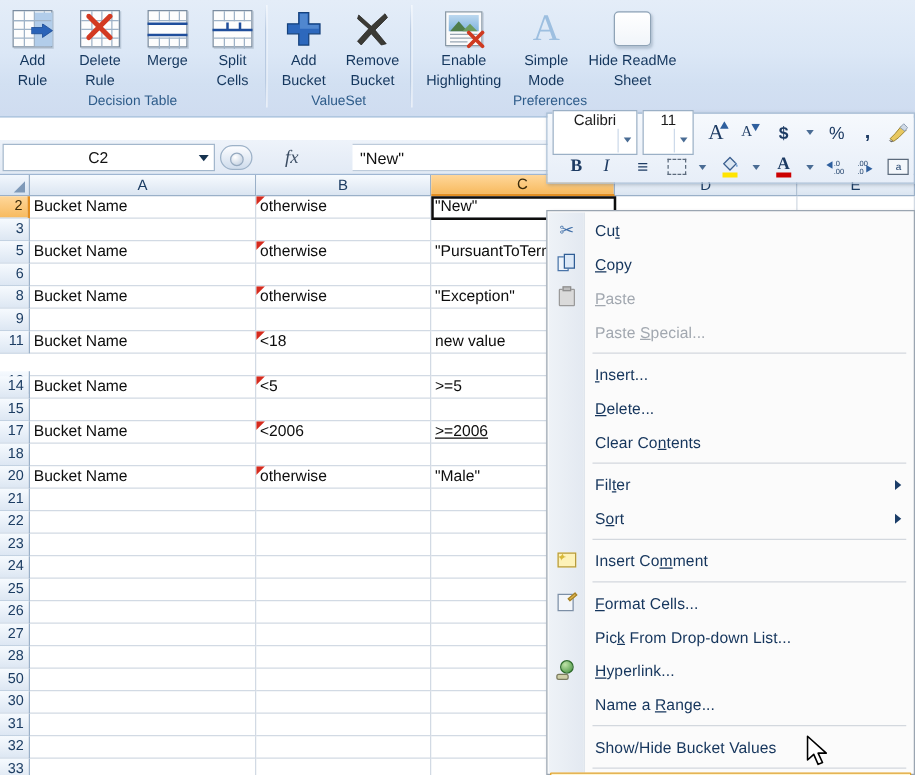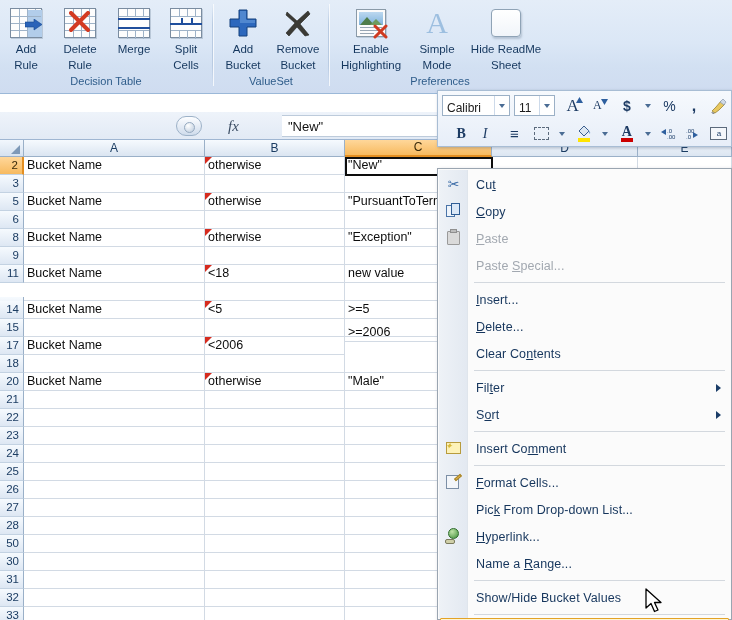--- a/index.html
+++ b/index.html
@@ -85,22 +85,22 @@
     position: absolute; left: 437px; top: 90px; width: 295px; height: 57px;
     background: linear-gradient(to bottom,#f6f9fd,#e7eef8);
     border: 1px solid #a8bdd4;
     box-shadow: 1px 1px 3px rgba(60,80,110,.35);
     z-index: 30;
   }
   .mtrow { position: absolute; left: 0; width: 100%; height: 27px; display: flex; align-items: center; }
   .mtrow.r1 { top: 1px; }
   .mtrow.r2 { top: 29px; }
   .mtfield {
-    height: 21px; border: 1px solid #9bb0c6; background: #ffffff;
-    display: flex; align-items: flex-end; margin-left: 4px;
+    height: 36px; border: 1px solid #9bb0c6; background: #ffffff;
+    display: flex; align-items: center; margin-left: 4px; flex-direction: column;
   }
   .mtfield .txt { padding: 0 4px; font-size: 12px; color: #1b1b1b; }
   .mtfield .dd {
     width: 15px; height: 19px; display: flex; align-items: center; justify-content: center;
     border-left: 1px solid #cddaea;
   }
   .caret { width: 0; height: 0; border-left: 3px solid transparent; border-right: 3px solid transparent;
     border-top: 4px solid #4a6c94; }
   .mtbtn {
     width: 24px; height: 23px; display: flex; align-items: center; justify-content: center;
@@ -417,20 +417,26 @@
           </div>
           <div class="cap">Hide ReadMe</div>
           <div class="cap">Sheet</div>
         </div>
       </div>
       <div class="rgroup-label">Preferences</div>
     </div>
   </div>
 
   <div class="fbar">
+    <div class="namebox">
+      <span class="nb-txt">C2</span>
+      <span class="nb-dd">
+          <i class="caret-b"></i>
+        </span>
+    </div>
     <div class="fbtools">
       <span class="circbtn"></span>
       <span class="fxlbl">fx</span>
     </div>
     <div class="fbinput">"New"</div>
   </div>
 
   <div class="sheet">
     <div class="corner"></div>
     <div id="colhdrs">
@@ -514,21 +520,21 @@
         <div class="cell" style="left: 345px; top: 161px; width: 147px;"><span>&gt;=5</span></div>
         <div class="cell" style="left: 492px; top: 161px; width: 146px;"></div>
         <div class="cell" style="left: 638px; top: 161px; width: 94px;"></div>
         <div class="cell" style="left: 24px; top: 179px; width: 181px;"><span></span></div>
         <div class="cell" style="left: 205px; top: 179px; width: 140px;"><span></span></div>
         <div class="cell" style="left: 345px; top: 179px; width: 147px;"><span></span></div>
         <div class="cell" style="left: 492px; top: 179px; width: 146px;"></div>
         <div class="cell" style="left: 638px; top: 179px; width: 94px;"></div>
         <div class="cell" style="left: 24px; top: 197px; width: 181px;"><span>Bucket Name</span></div>
         <div class="cell" style="left: 205px; top: 197px; width: 140px;"><span>&lt;2006</span><span class="cmtmark"></span></div>
-        <div class="cell" style="left: 345px; top: 184px; width: 147px;"><span>&gt;=2006</span></div>
+        <div class="cell" style="left: 345px; top: 197px; width: 147px; text-decoration: underline;"><span>&gt;=2006</span></div>
         <div class="cell" style="left: 492px; top: 197px; width: 146px;"></div>
         <div class="cell" style="left: 638px; top: 197px; width: 94px;"></div>
         <div class="cell" style="left: 24px; top: 215px; width: 181px;"><span></span></div>
         <div class="cell" style="left: 205px; top: 215px; width: 140px;"><span></span></div>
         <div class="cell" style="left: 345px; top: 215px; width: 147px;"><span></span></div>
         <div class="cell" style="left: 492px; top: 215px; width: 146px;"></div>
         <div class="cell" style="left: 638px; top: 215px; width: 94px;"></div>
         <div class="cell" style="left: 24px; top: 233px; width: 181px;"><span>Bucket Name</span></div>
         <div class="cell" style="left: 205px; top: 233px; width: 140px;"><span>otherwise</span><span class="cmtmark"></span></div>
         <div class="cell" style="left: 345px; top: 233px; width: 147px;"><span>"Male"</span></div>

